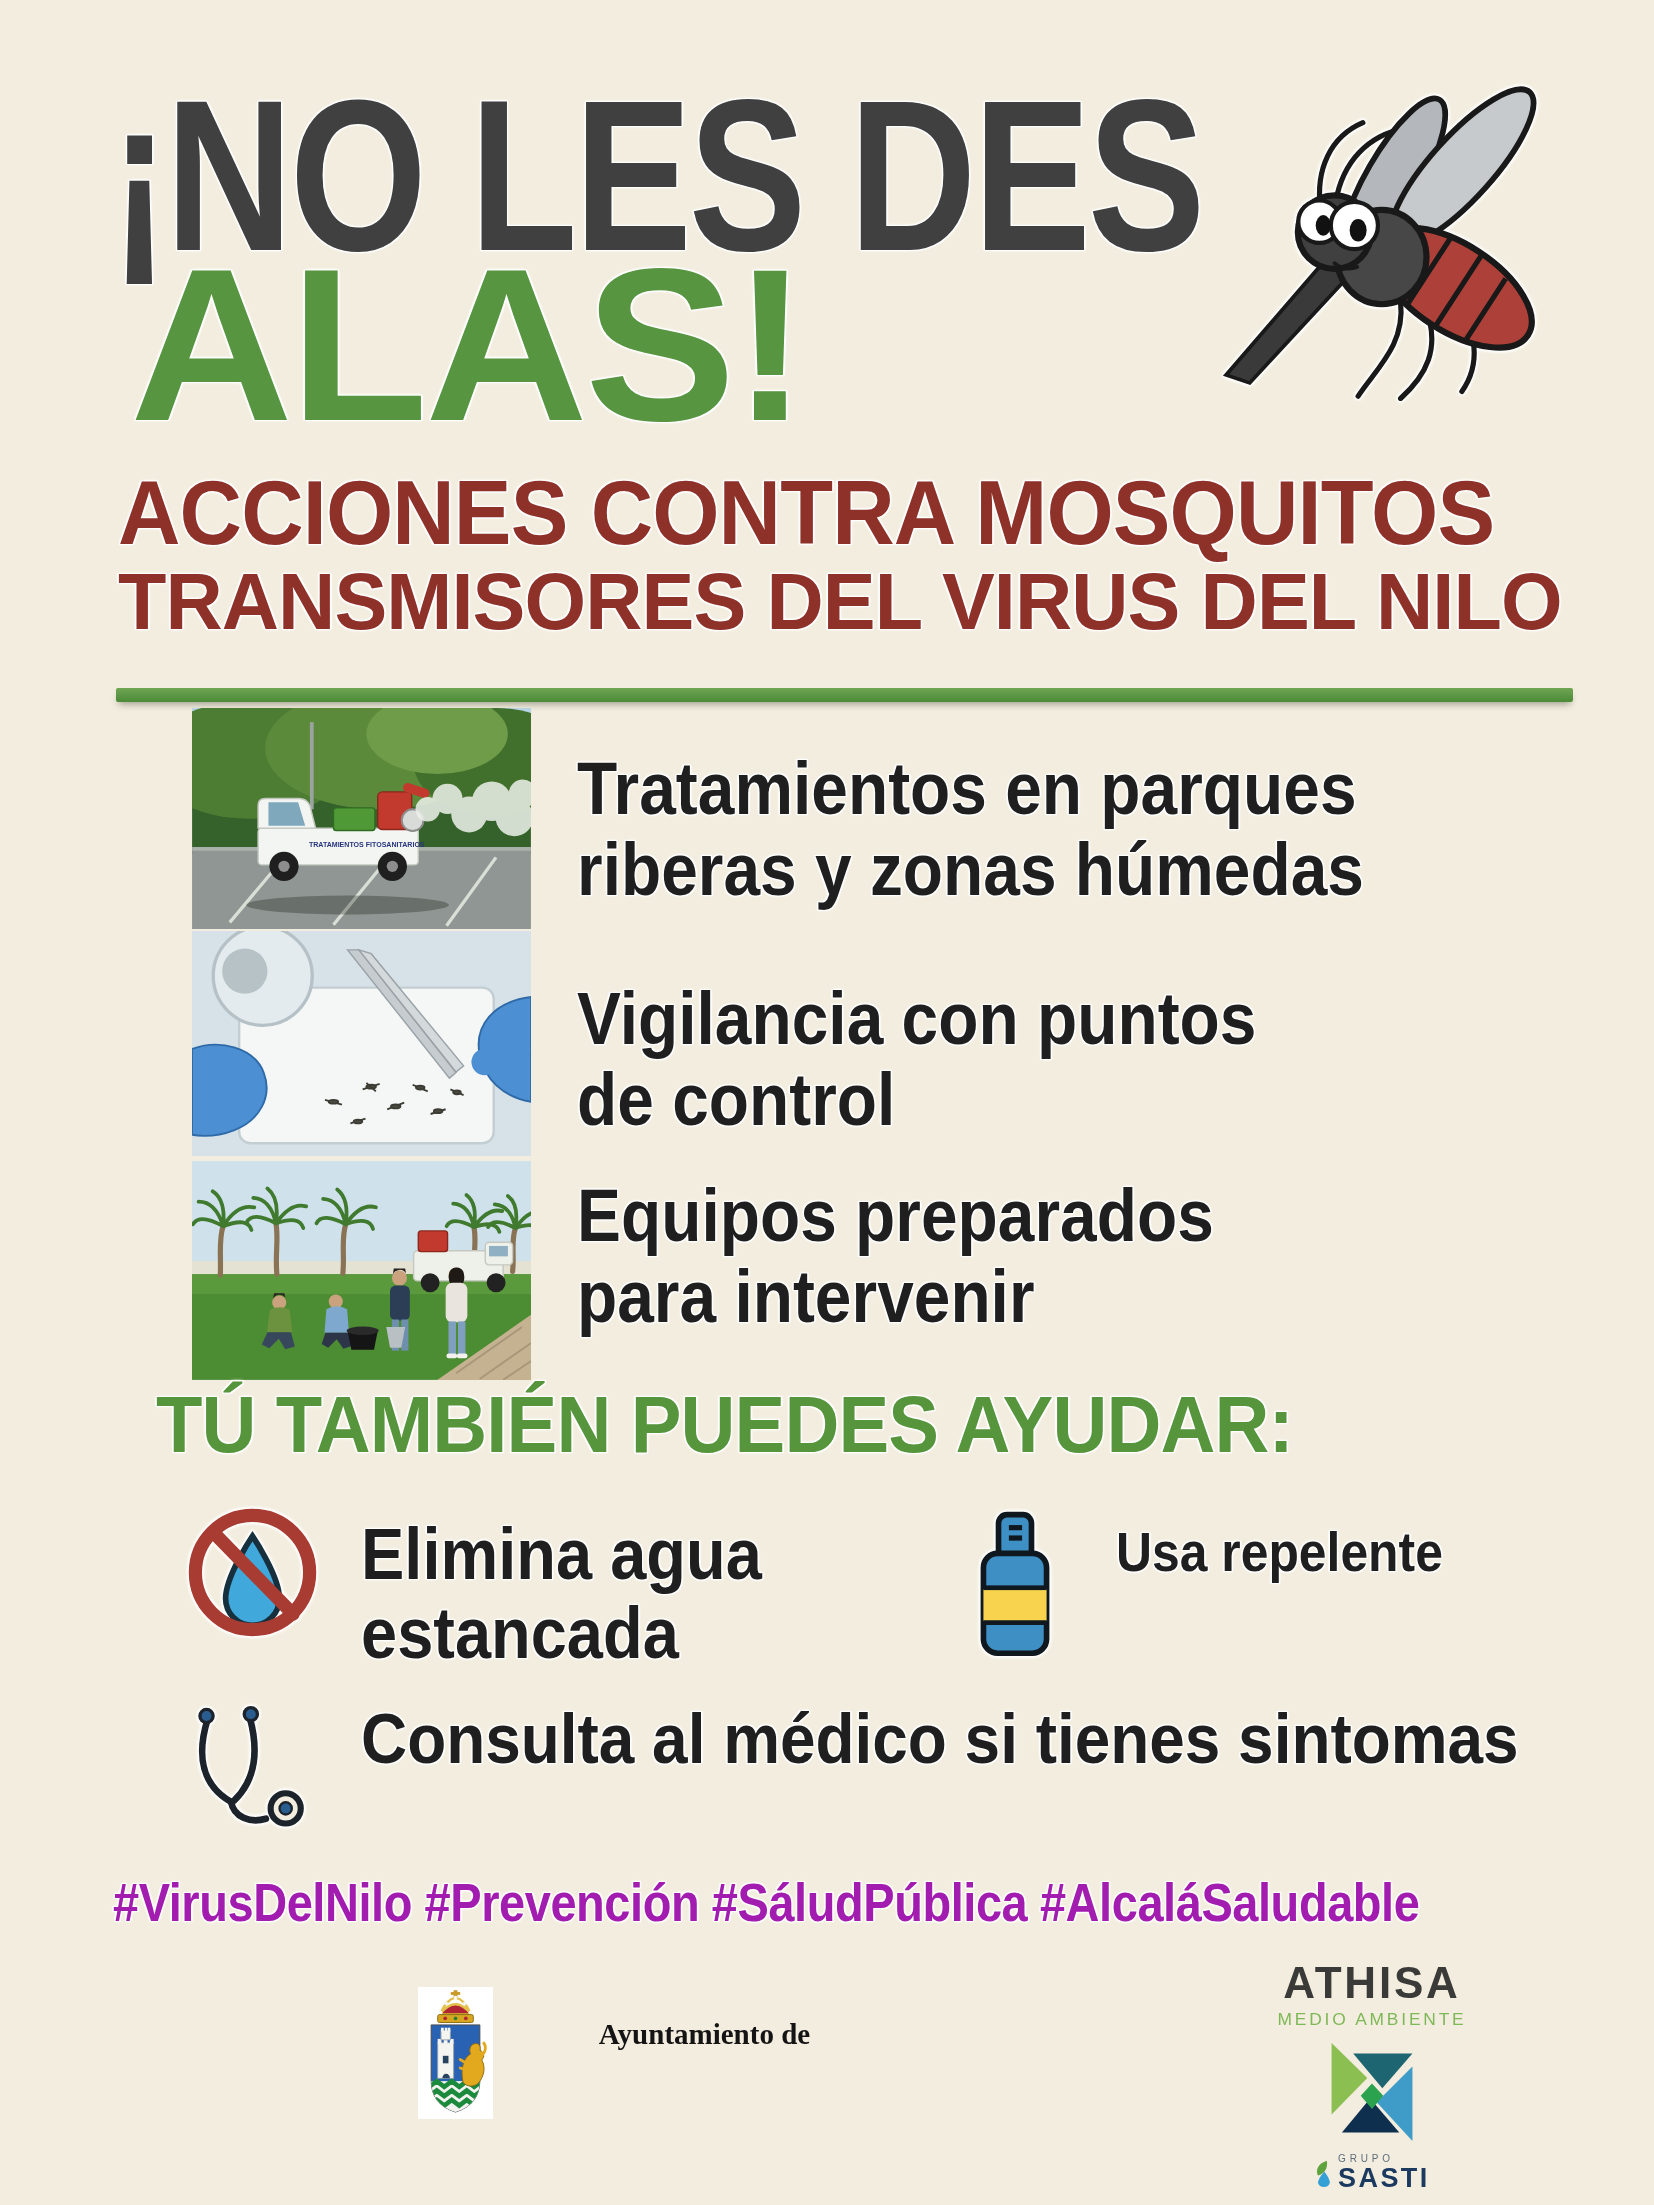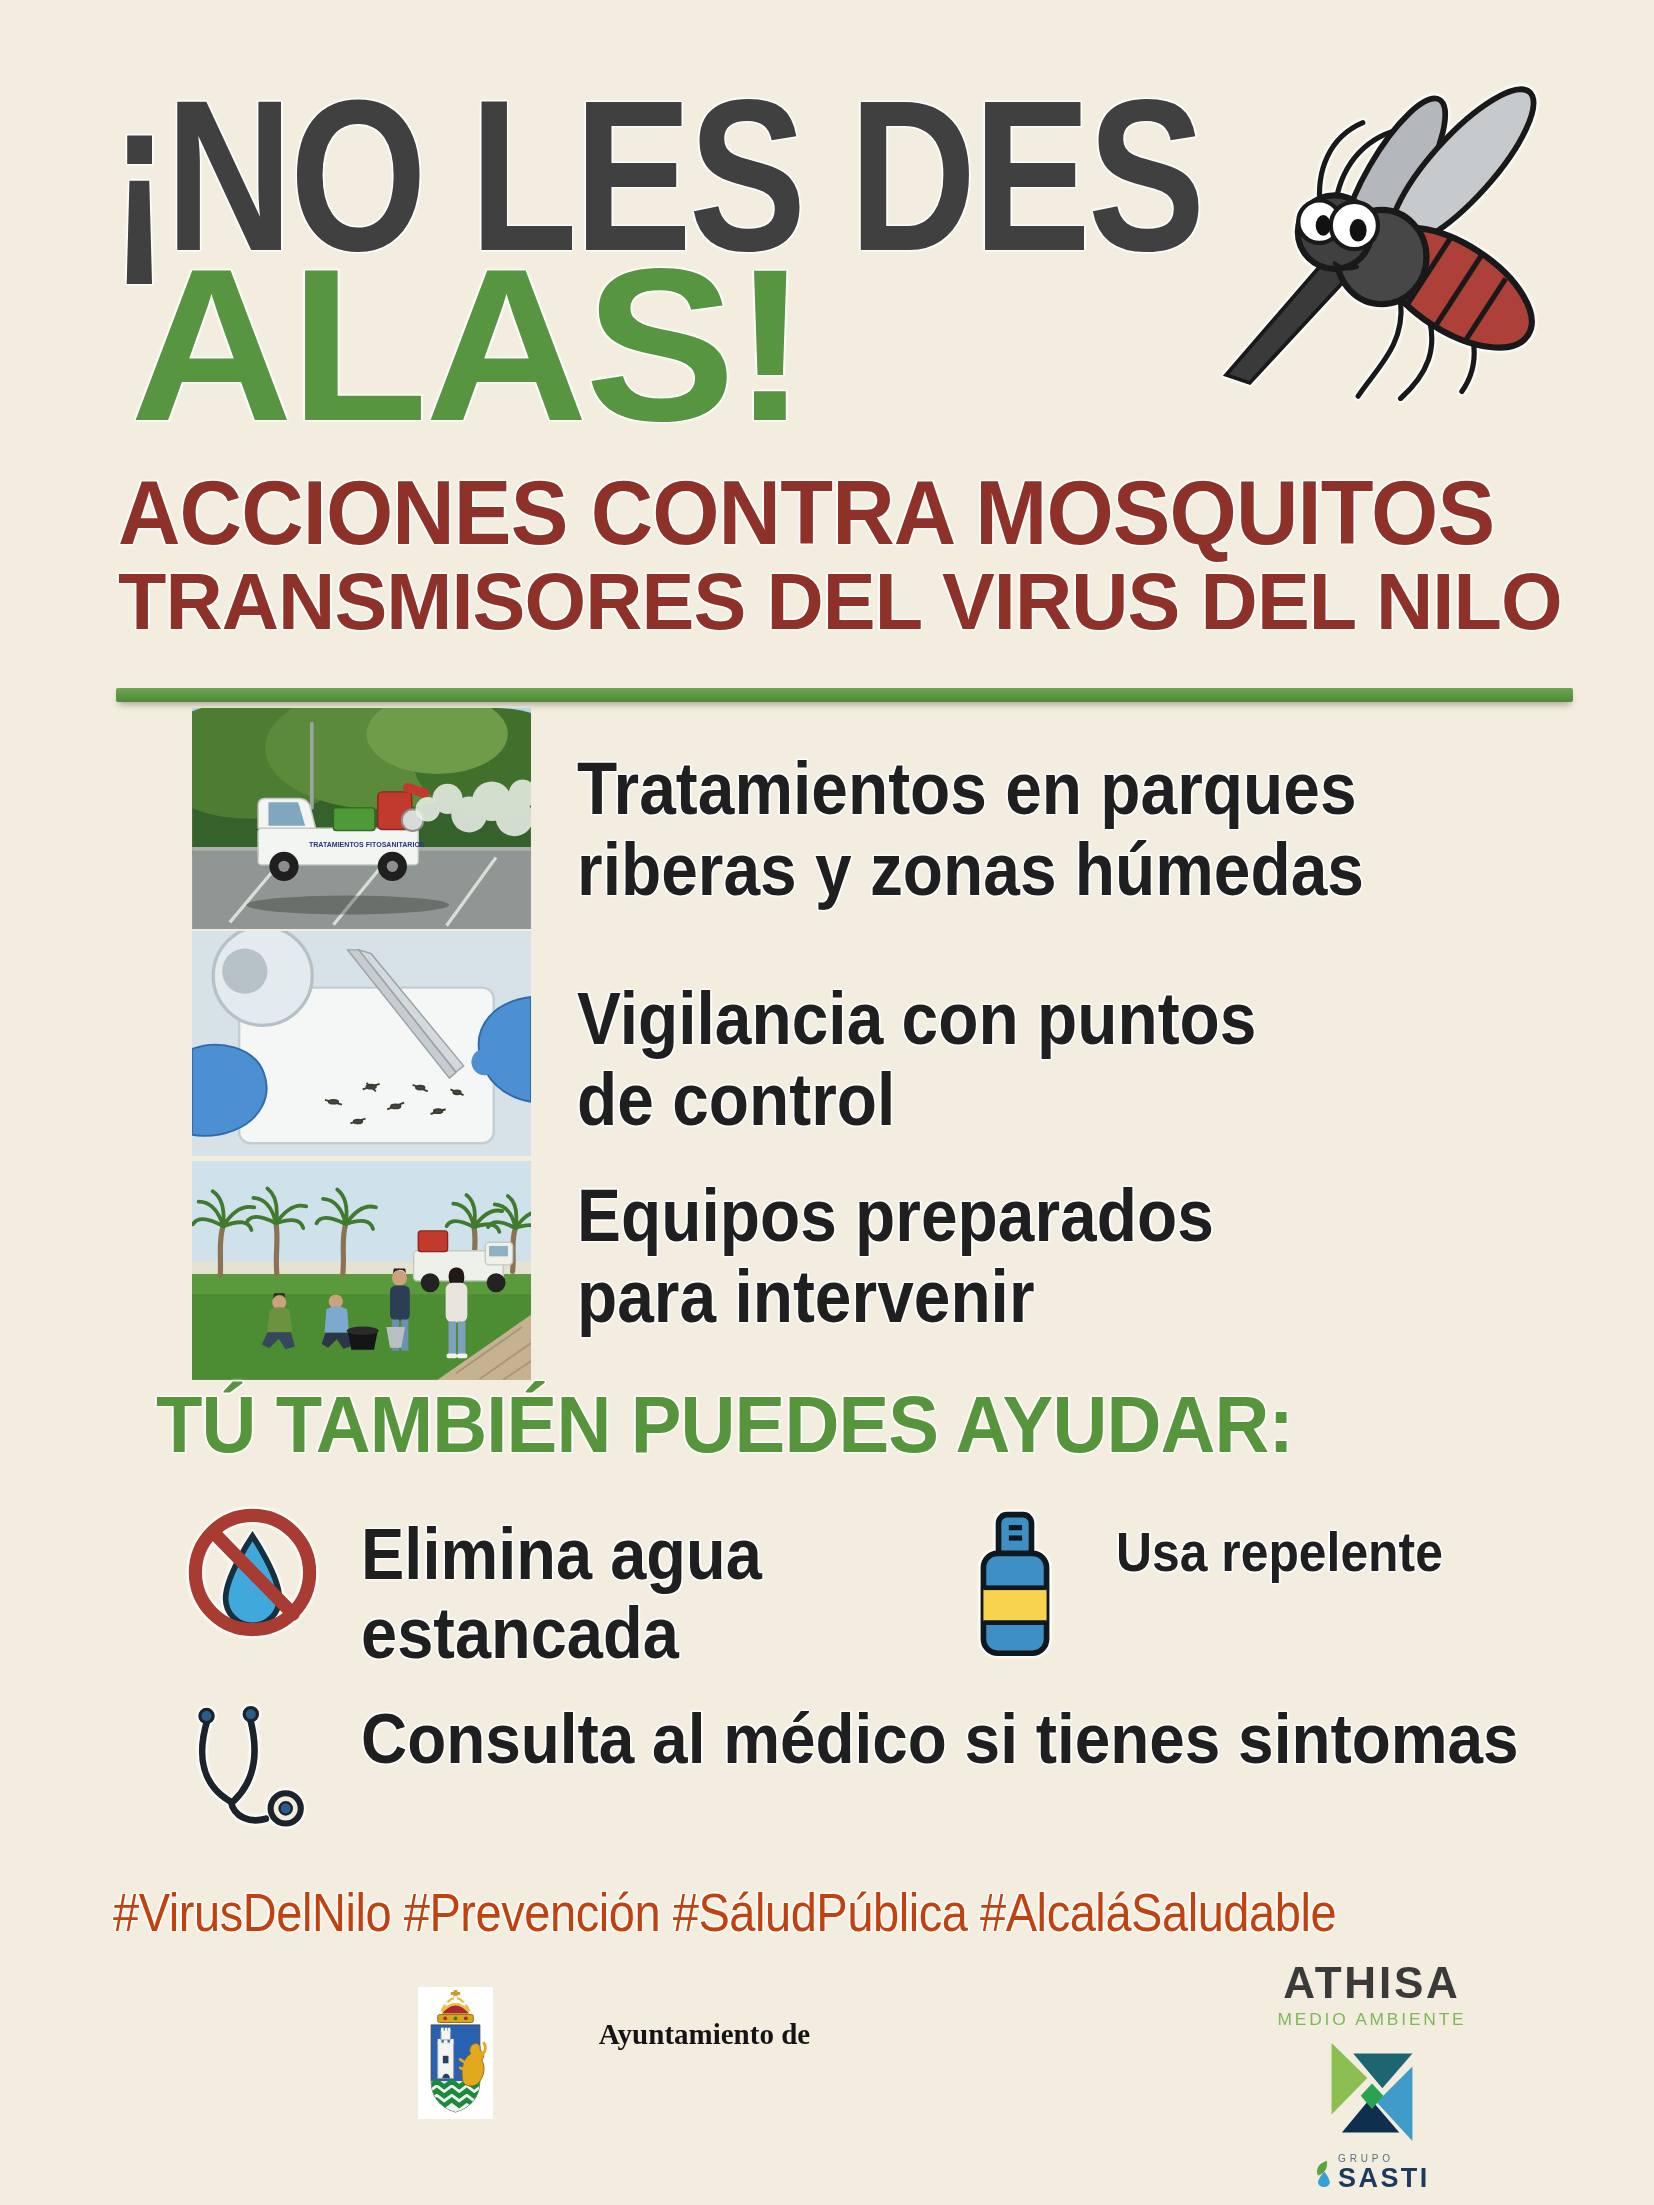--- a/index.html
+++ b/index.html
@@ -14,21 +14,21 @@
   .sub1{font-size:91px;}
   .sub2{font-size:80px;}
   .divider{left:116px;top:688px;width:1457px;height:14px;border-radius:1.9px;
            background:linear-gradient(#6fa553,#4c8a38);
            box-shadow:0 4.7px 7.5px -2.8px rgba(110,110,95,.65);}
   .photo{left:192px;width:339px;overflow:hidden;background:#dde3dd;}
   .rowtext{left:577px;font-size:74px;font-weight:bold;color:#1f1f1f;}
   .rowtext .cond{display:block;margin-bottom:6.6px;}
   .heading{font-size:80px;font-weight:bold;color:#57953d;letter-spacing:-0.9px;}
   .helptext{font-weight:bold;color:#1f1f1f;}
-  .hash{font-size:54px;font-weight:normal;color:#c2410c;letter-spacing:-0.5px;margin-top:10px;}
+  .hash{font-size:54px;font-weight:bold;color:#a21caf;letter-spacing:-0.5px;}
   .muni{font-family:"Liberation Serif",serif;font-weight:bold;color:#141414;text-align:center;}
   .muni .l1{font-size:29px;line-height:1.25;}
   .muni .l2{font-size:32px;line-height:1.25;}
   .athisa{text-align:center;}
   .athisa .name{font-size:44px;font-weight:bold;color:#3a3a38;letter-spacing:2.8px;line-height:1;}
   .athisa .tagline{font-size:17.4px;color:#7fb857;letter-spacing:2.8px;line-height:1;margin-top:5.7px;}
   .athisa .logo{margin-top:12.3px;}
   .sasti{display:flex;align-items:center;justify-content:center;gap:4.7px;margin-top:9.4px;}
   .sasti .col{text-align:left;}
   .sasti .grupo{font-size:10px;color:#5d6e7d;letter-spacing:3.8px;line-height:1;}

